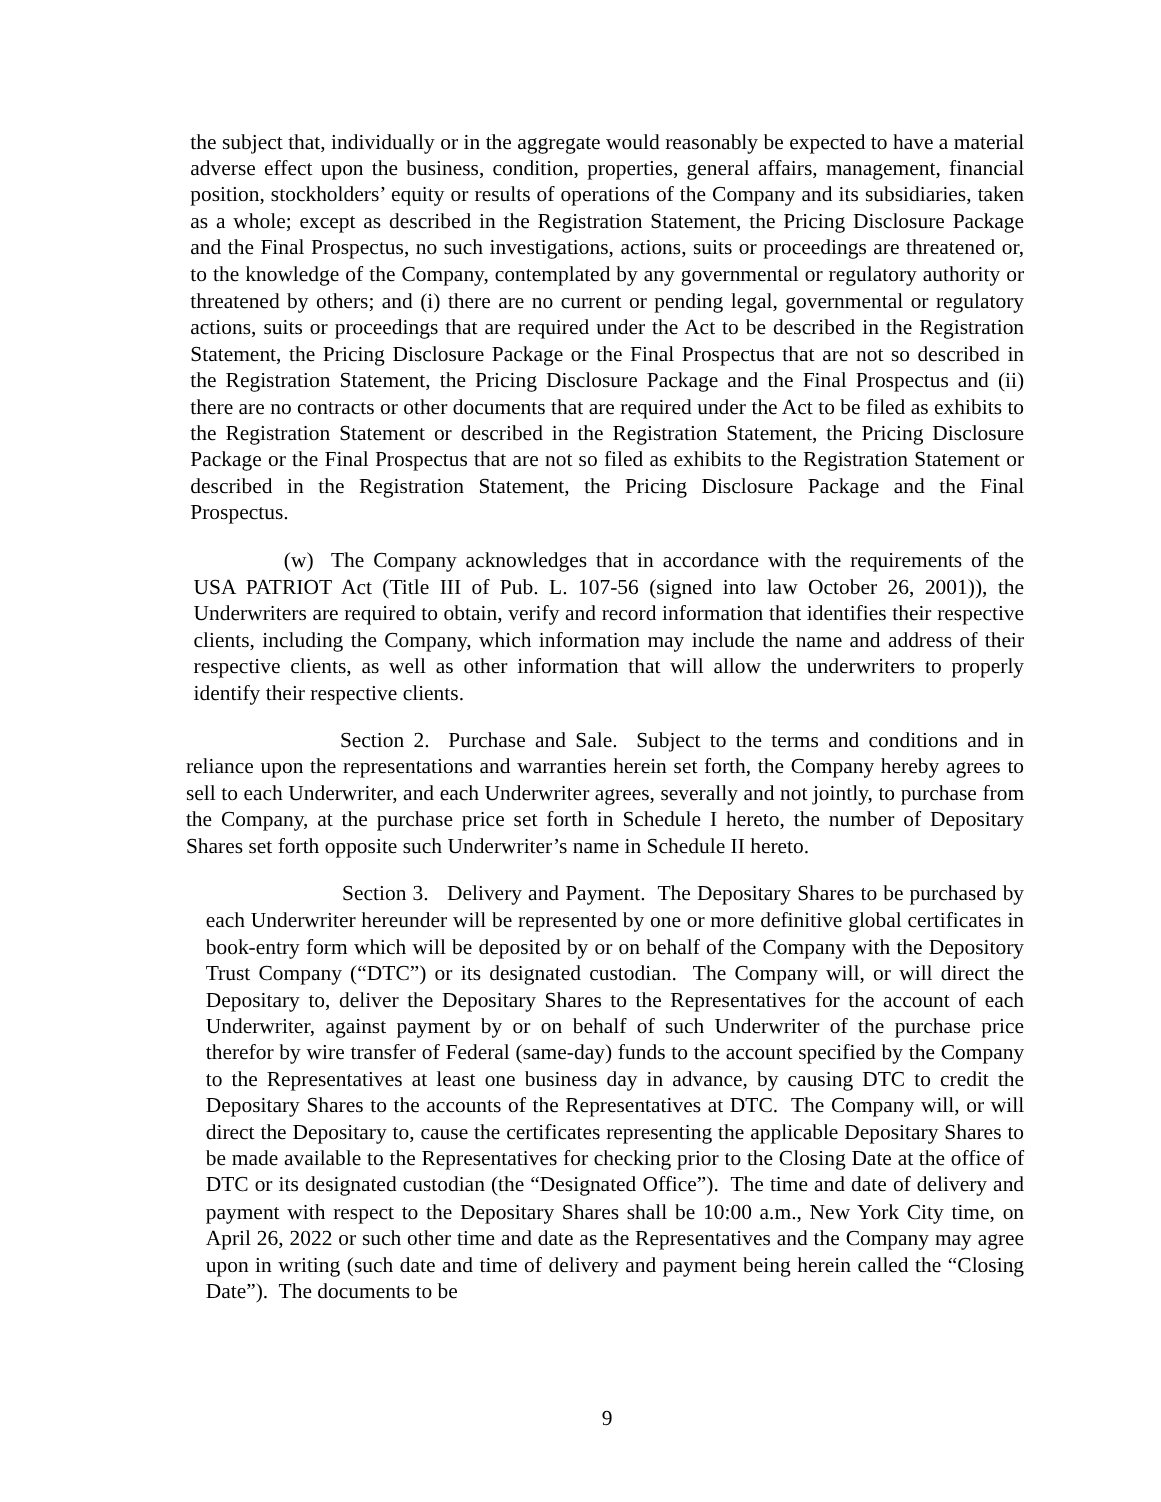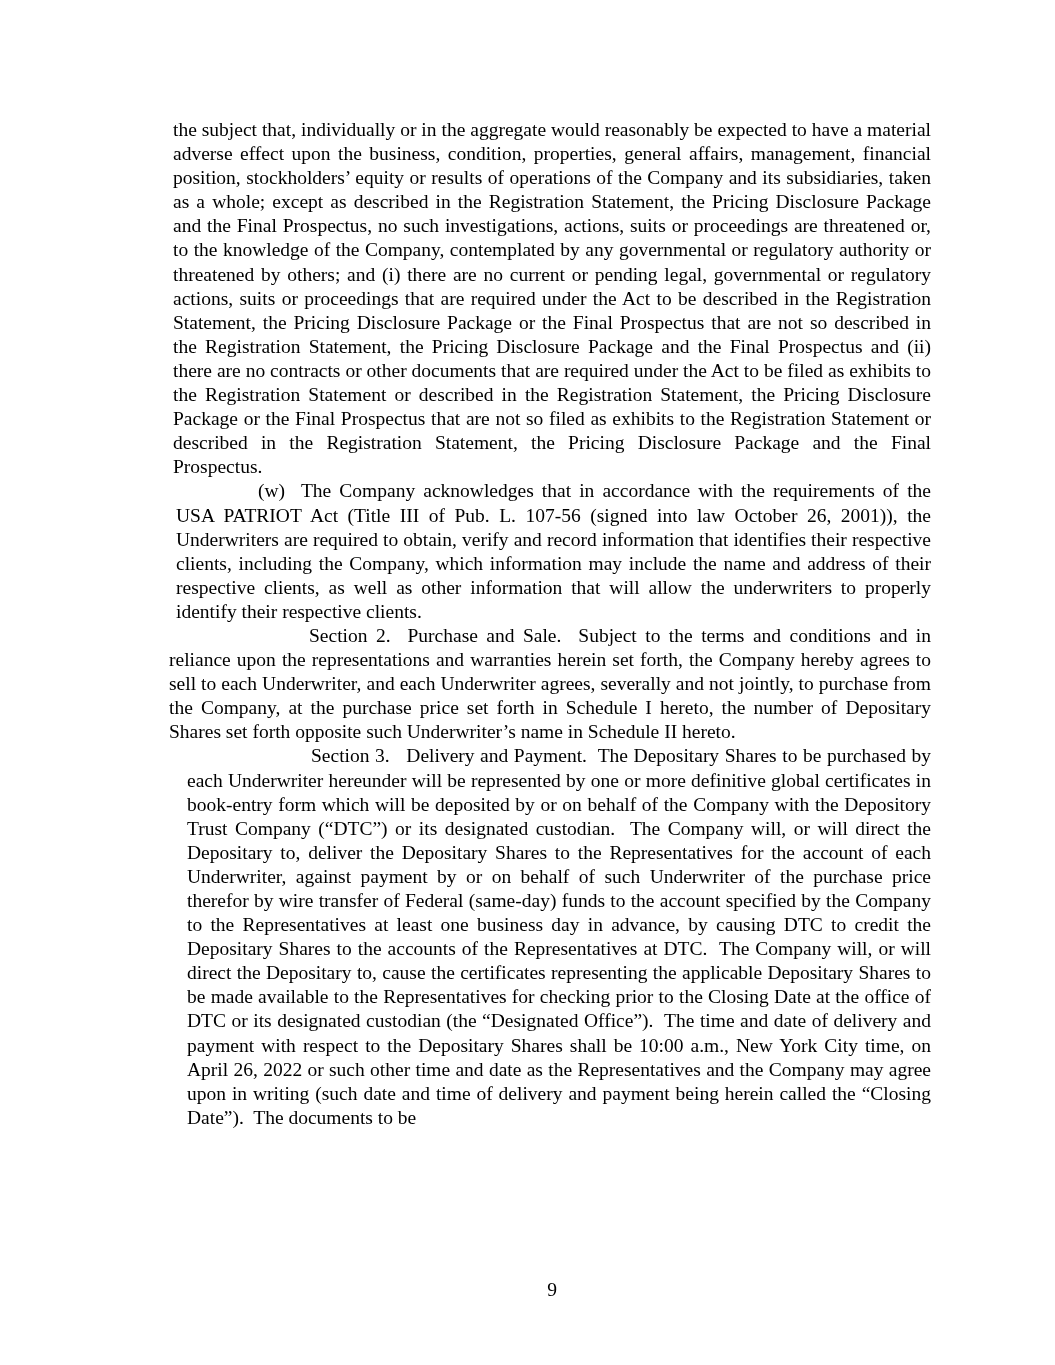--- a/index.html
+++ b/index.html
@@ -19,21 +19,21 @@
   .text-block {
     position: absolute;
     left: 173px;
     top: 118px;
     width: 758px;
     font-size: 19.5px;
     line-height: 24.1px;
     text-align: justify;
   }
   .para { margin: 0; }
-  .para + .para { }
+  .para + .para { margin-top: 19px; }
   .p-w  { text-indent: 82px; margin-left: 3px; }
   .p-s2 { text-indent: 140px; margin-left: -4px; }
   .p-s3 { text-indent: 124px; margin-left: 14px; }
   .u { }
   .page-number {
     position: absolute;
     left: 173px;
     top: 1278px;
     width: 758px;
     text-align: center;

